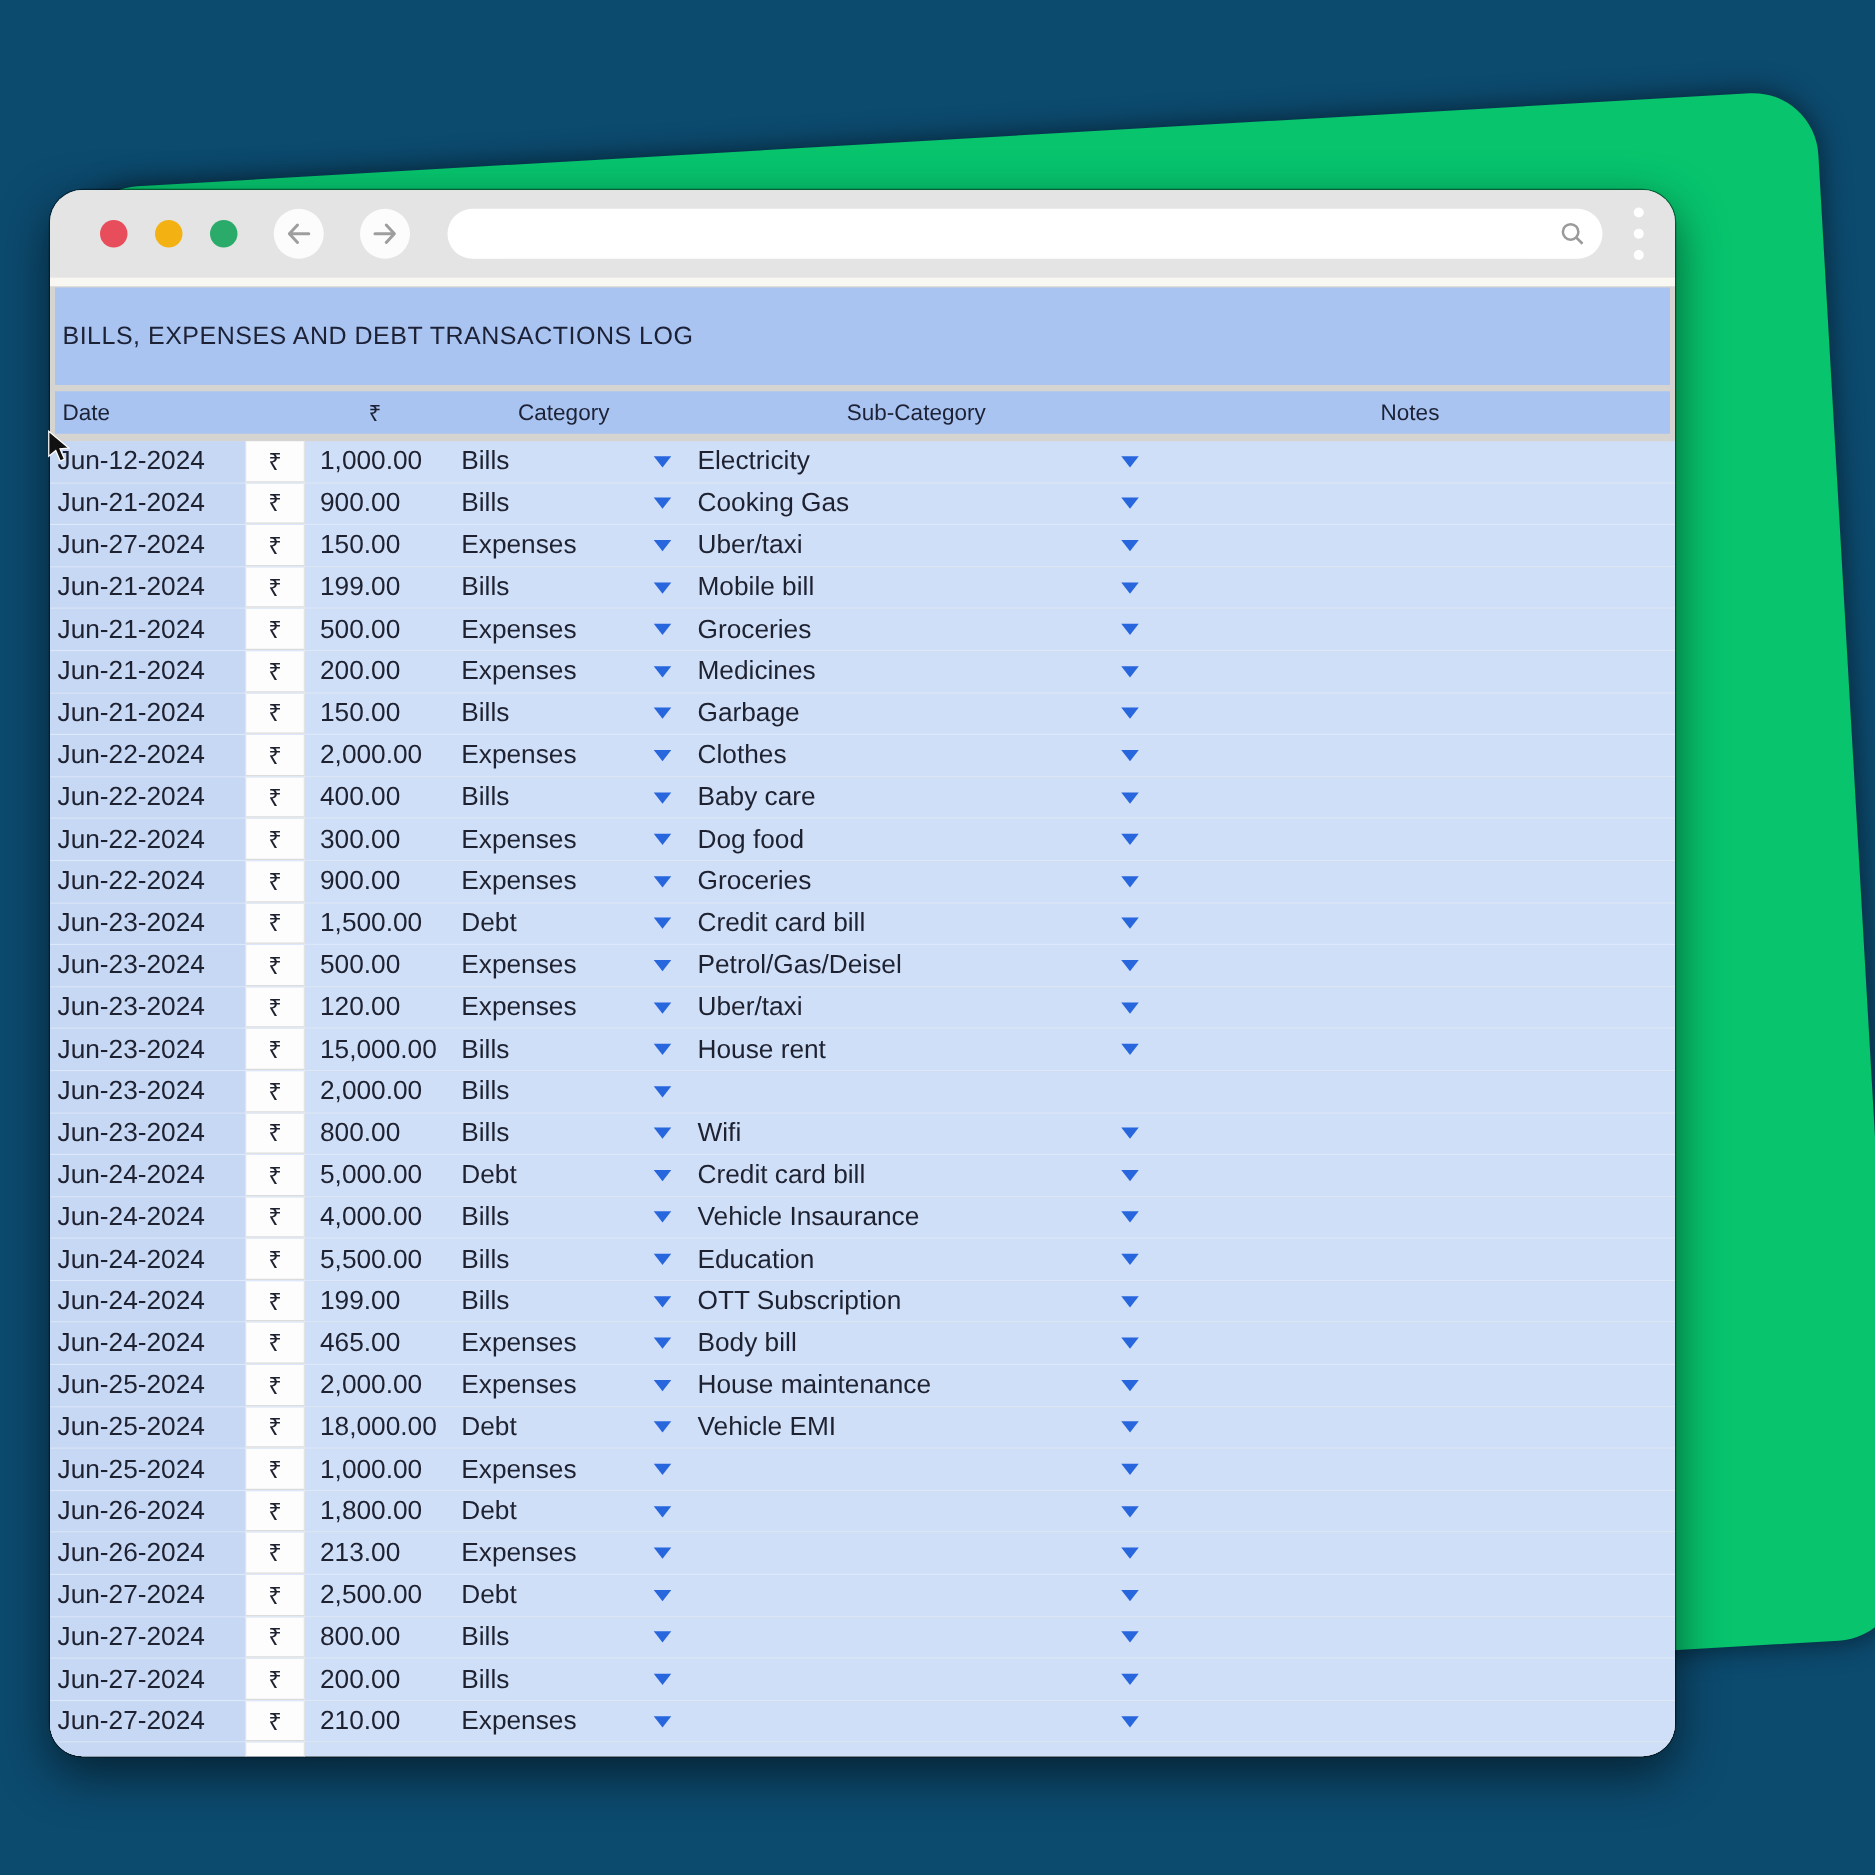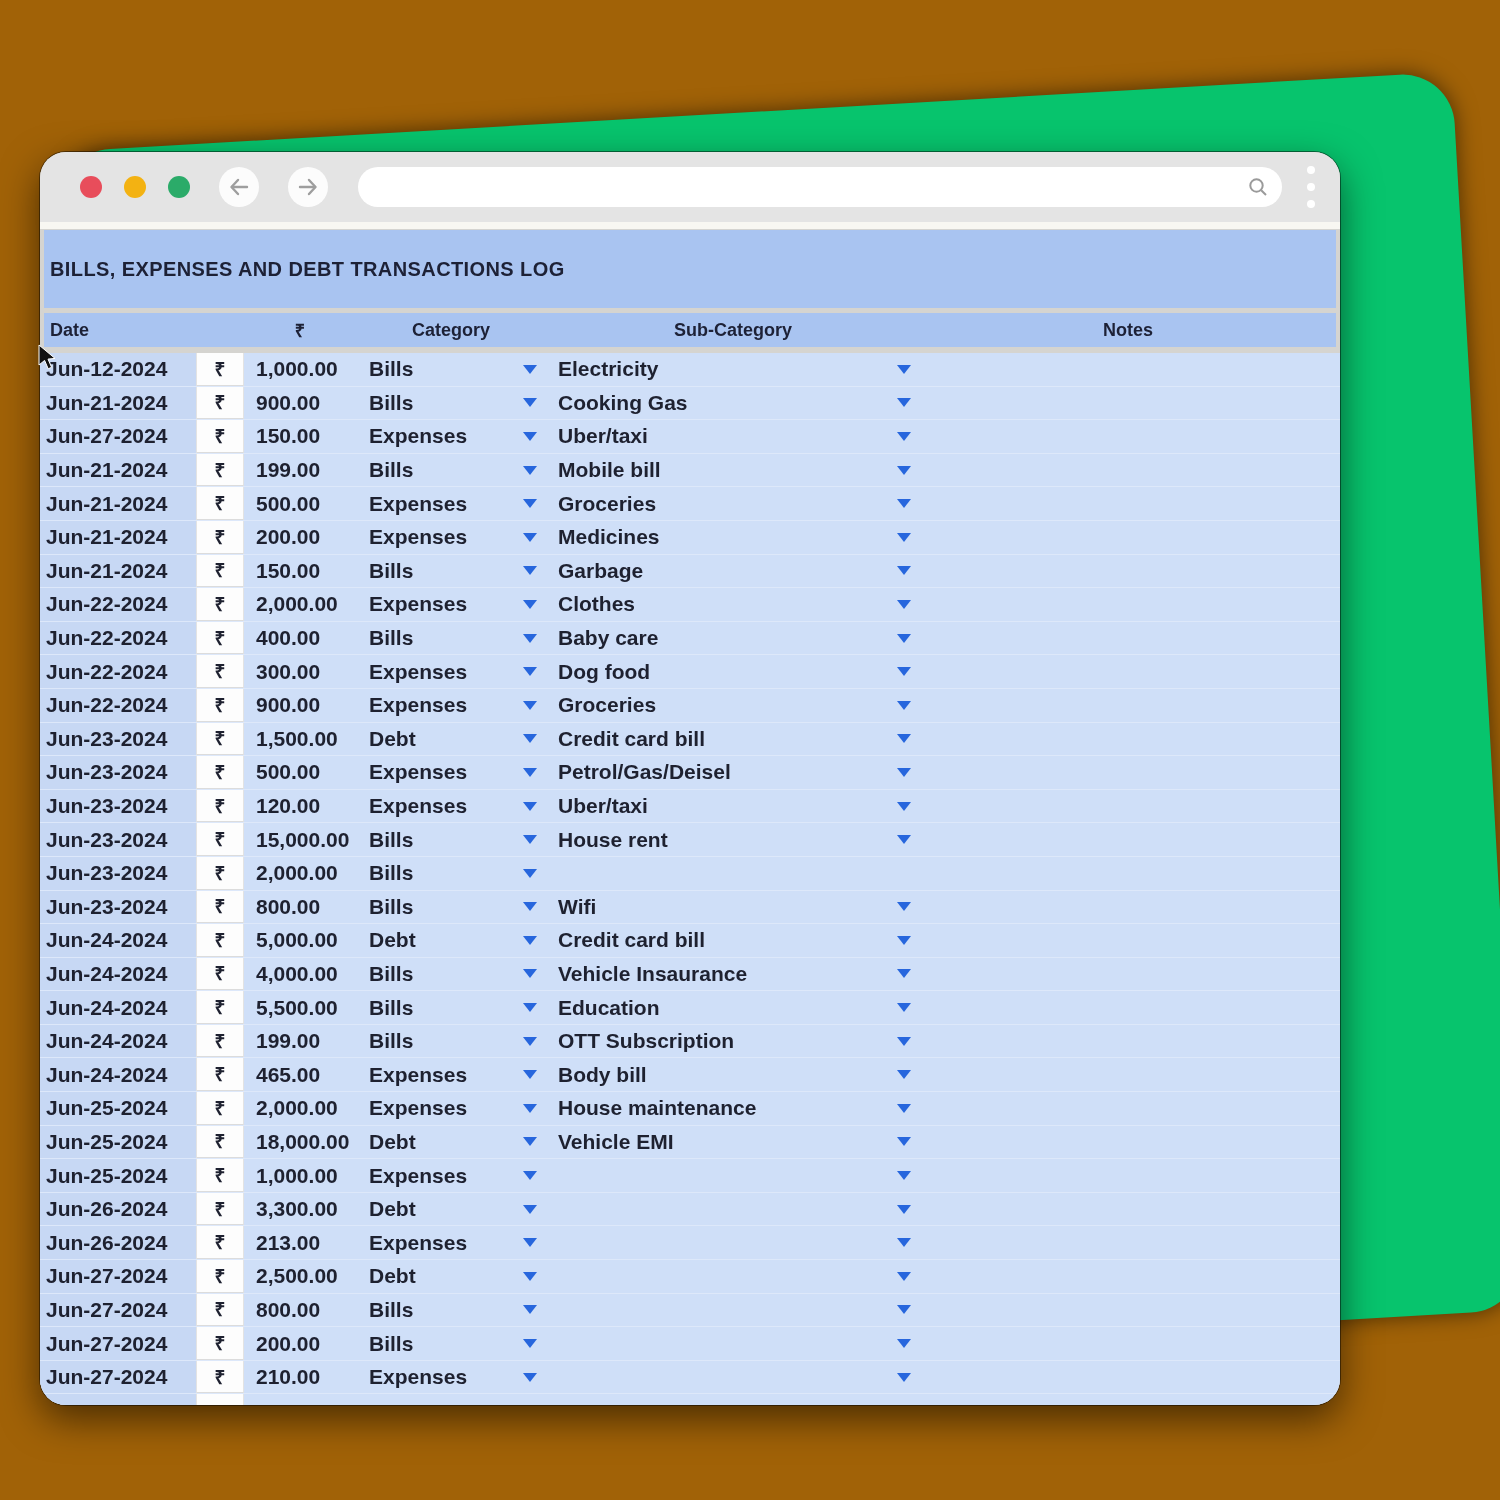--- a/index.html
+++ b/index.html
@@ -1,21 +1,20 @@
 <!DOCTYPE html>
 <html><head>
 <meta charset="utf-8">
 <style>
   * { margin:0; padding:0; box-sizing:border-box; }
   html,body { background:#000; }
   .stage {
     position:relative; width:1500px; height:1500px;
-    background:#a16207; overflow:hidden;
+    background:#0c4a6e; overflow:hidden;
     font-family:"Liberation Sans", sans-serif;
-    font-weight:bold;
   }
 
   
   .green-shape {
     position:absolute; left:58px; top:152px;
     width:1396px; height:1240px;
     background:#07c46d;
     border-radius:52px;
     transform:rotate(-3.3deg);
     transform-origin:0 0;
@@ -756,21 +755,21 @@
   </div>
 
   <div class="row">
     <div class="c-date">
       <span>Jun-26-2024</span>
     </div>
     <div class="c-rupee">
       <span>₹</span>
     </div>
     <div class="c-amount">
-      <span>3,300.00</span>
+      <span>1,800.00</span>
     </div>
     <div class="c-category">
       <span>Debt</span>
       <span class="dd"></span>
     </div>
     <div class="c-subcat">
       <span></span>
       <span class="dd"></span>
     </div>
     <div class="c-notes">

